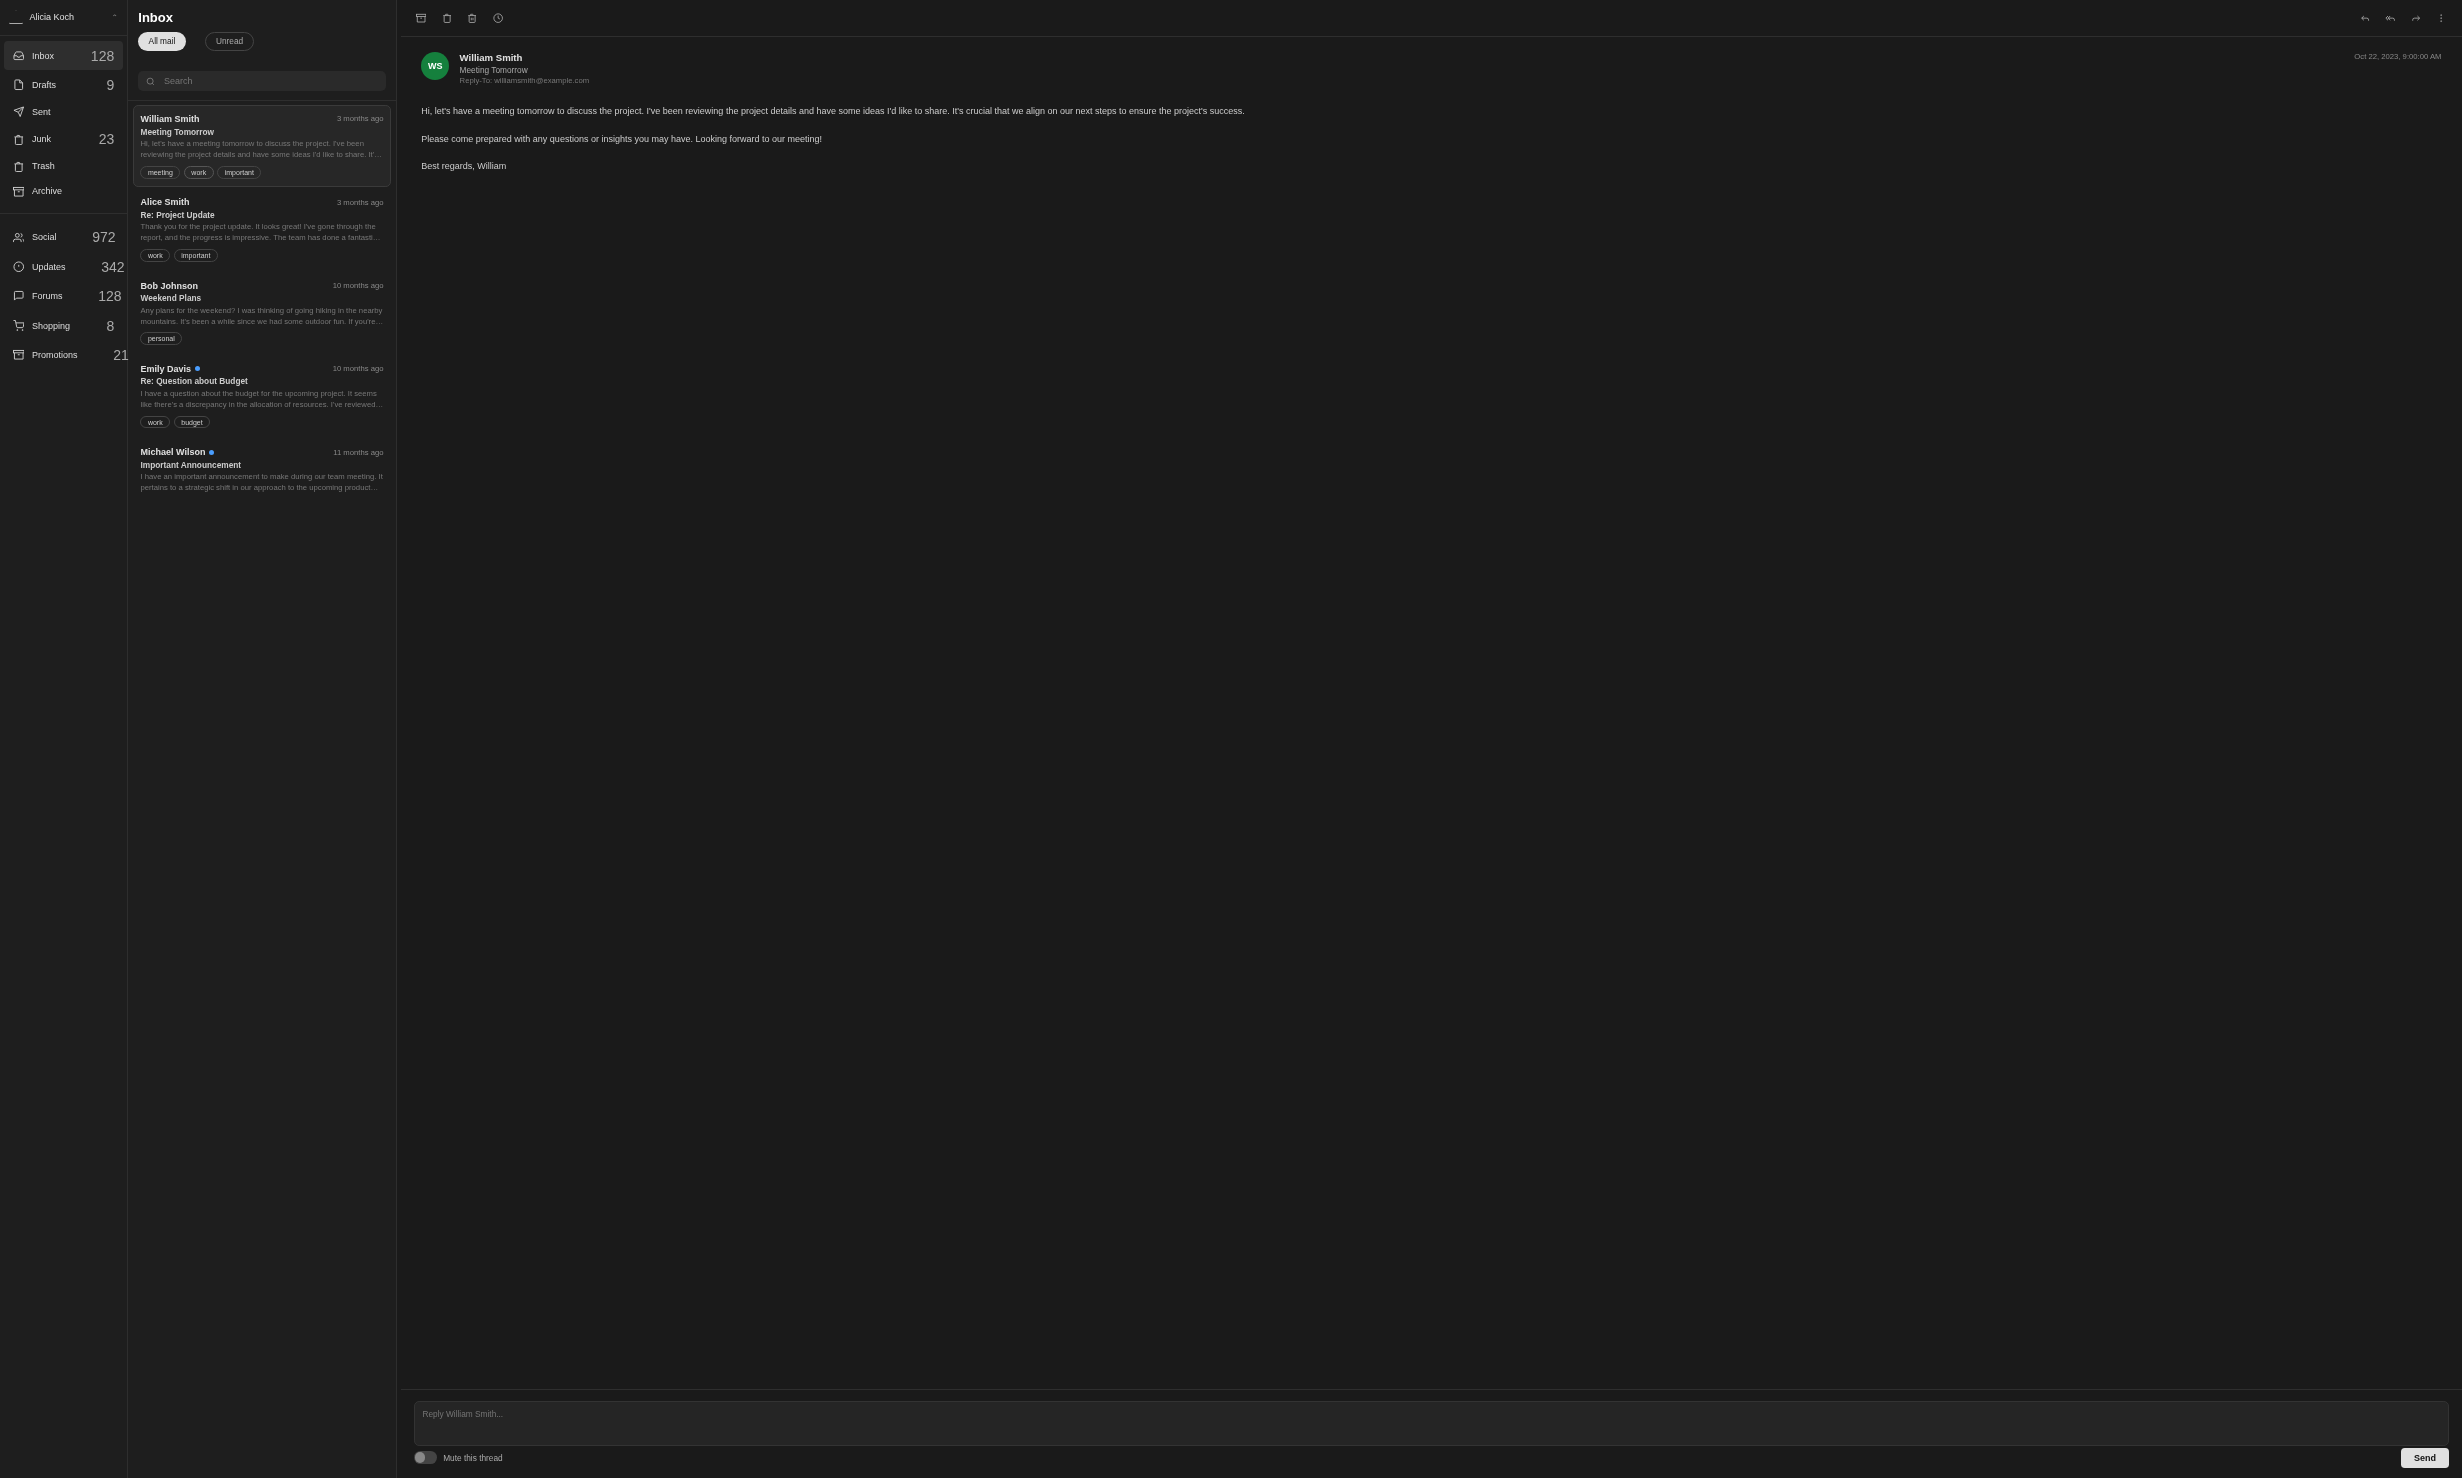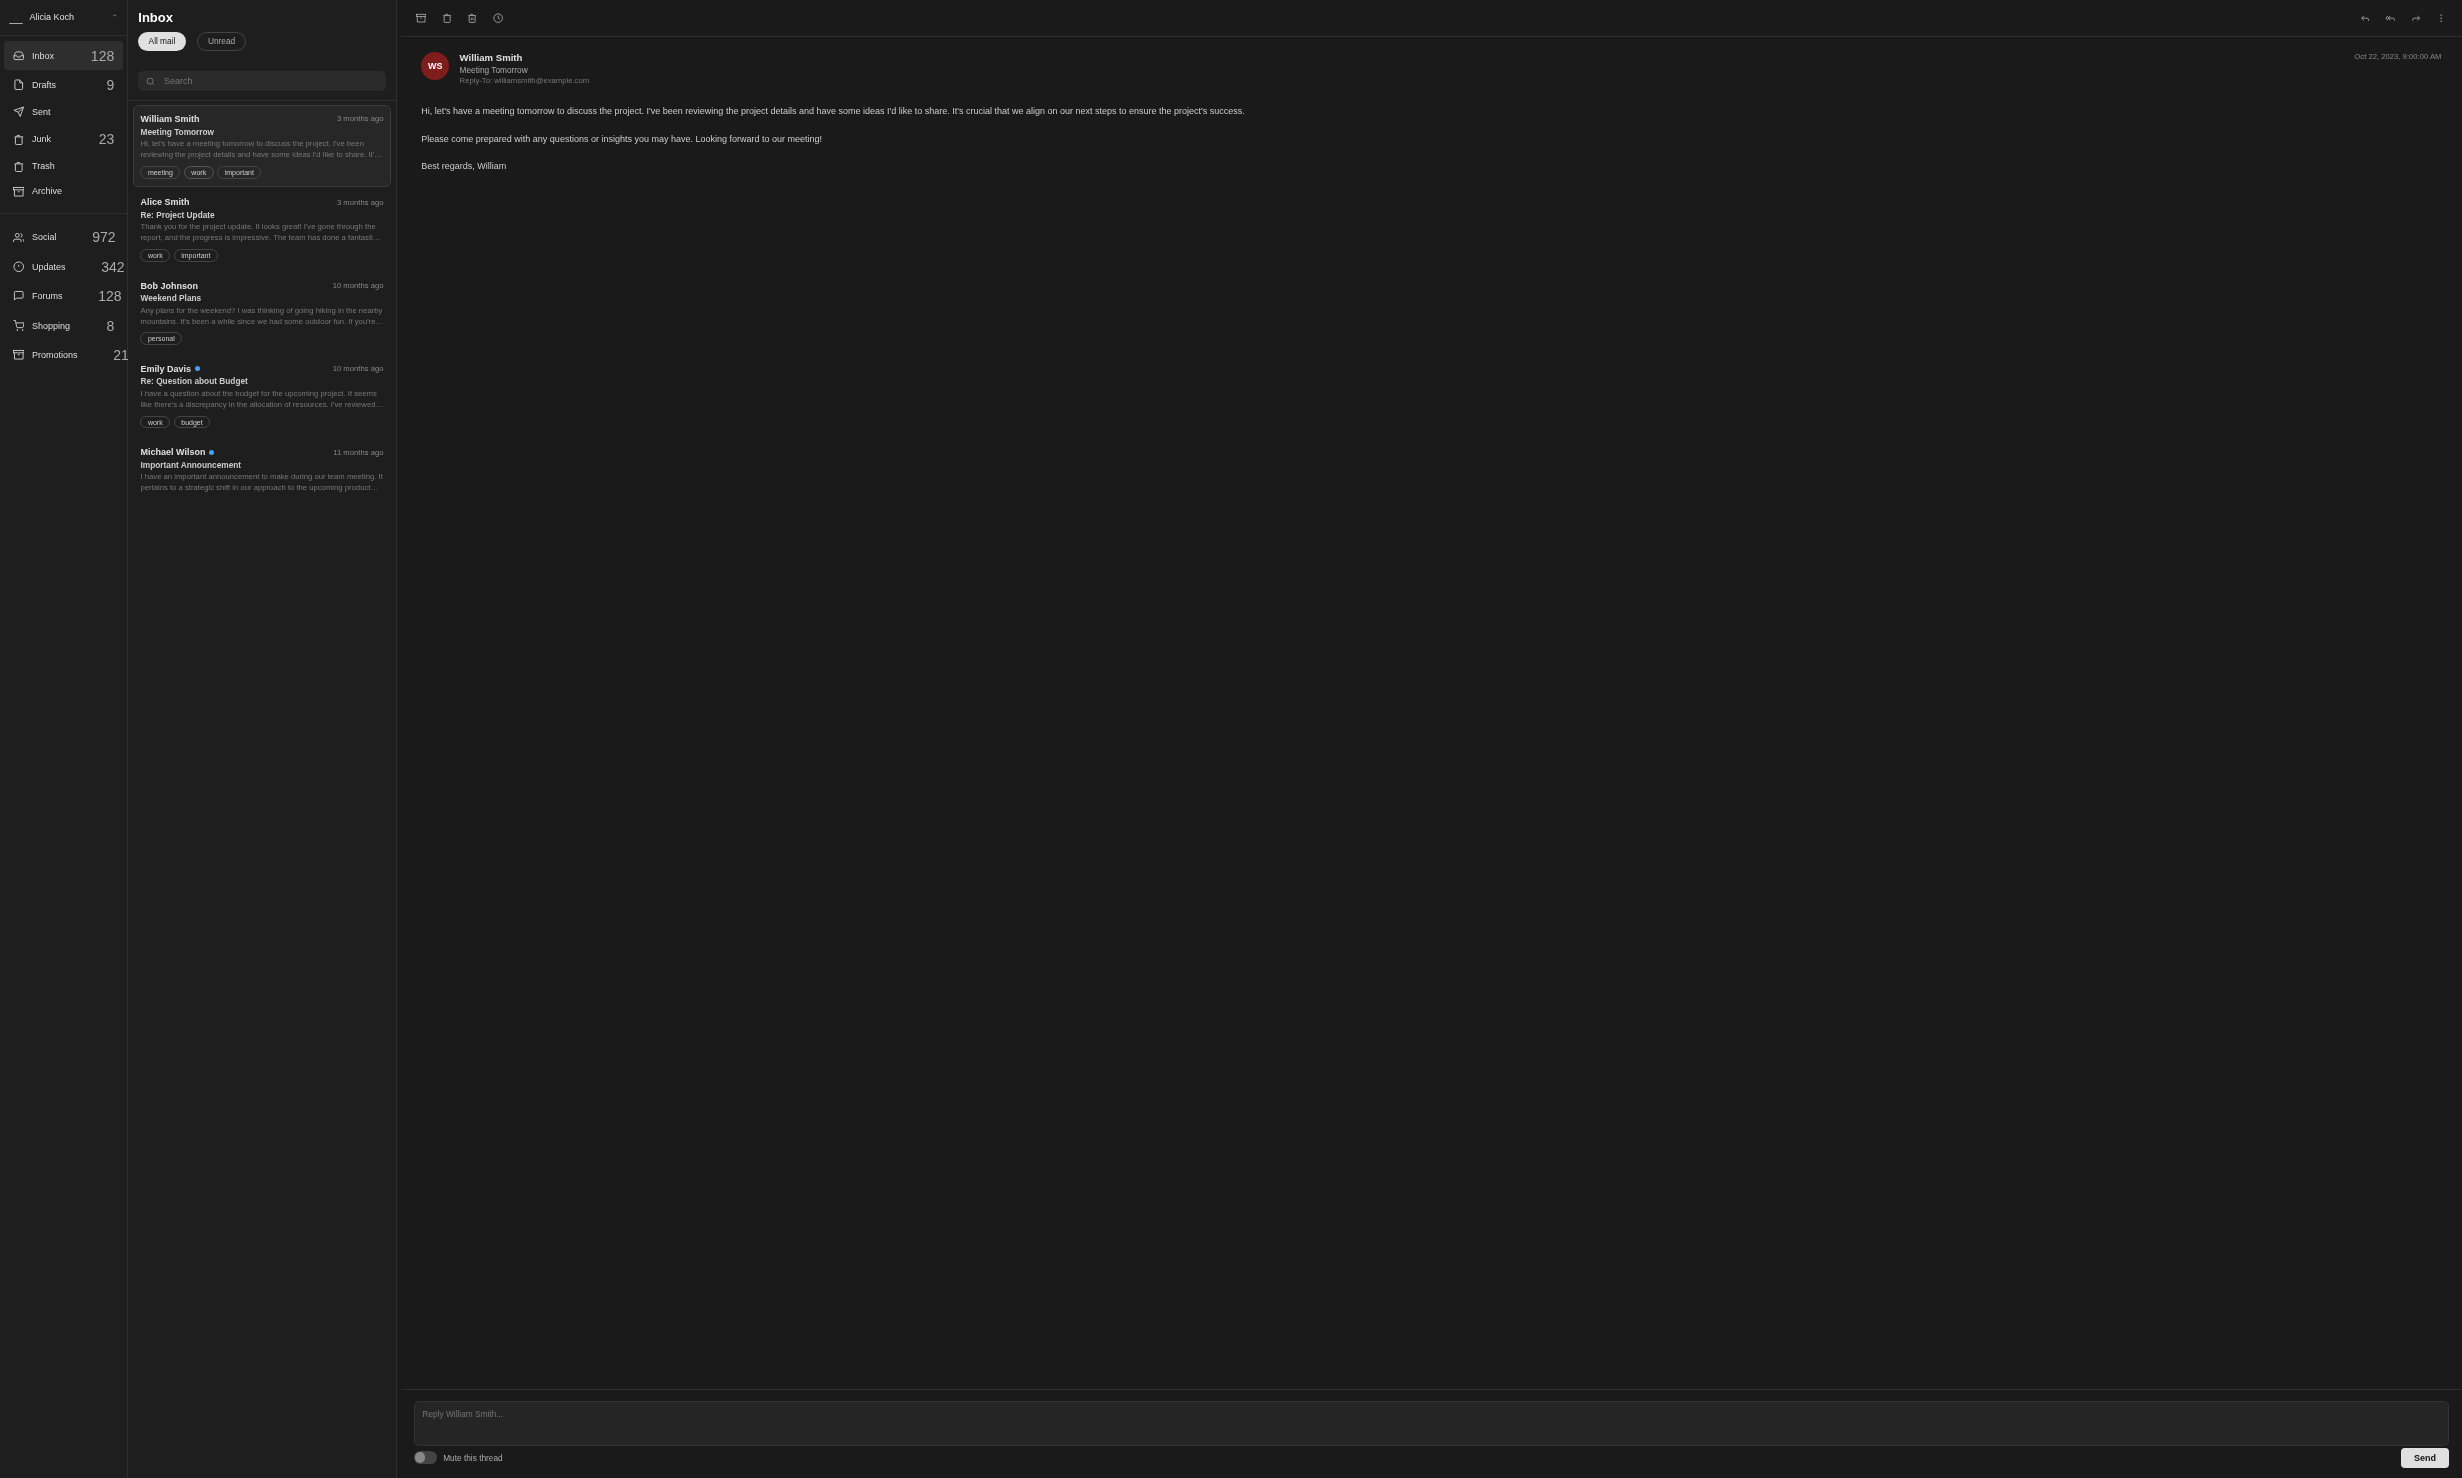--- a/index.html
+++ b/index.html
@@ -97,21 +97,21 @@
       border-bottom: 0.6px solid #2e2e2e;
     }
     #inbox-title {
       font-size: 13px;
       font-weight: 600;
       color: #fff;
       margin-bottom: 6.4px;
     }
     #filter-buttons {
       display: flex;
-      gap: 11px;
+      gap: 19px;
       margin-bottom: 20px;
     }
     .filter-btn {
       padding: 3.8px 10.3px;
       border-radius: 13px;
       border: none;
       cursor: pointer;
       font-size: 8.3px;
       font-weight: 500;
     }
@@ -263,21 +263,21 @@
     #email-content::-webkit-scrollbar-thumb { background: #444; border-radius: 1.3px; }
 
     #email-header-section {
       display: flex;
       gap: 10.3px;
       margin-bottom: 18px;
       align-items: flex-start;
     }
     #sender-avatar {
       width: 28px; height: 28px;
-      background: #7f1d1d;
+      background: #15803d;
       border-radius: 50%;
       display: flex; align-items: center; justify-content: center;
       font-size: 9px;
       font-weight: 600;
       color: #fff;
       flex-shrink: 0;
     }
     #email-meta { flex: 1; }
     #email-from-name {
       font-size: 9.6px;

